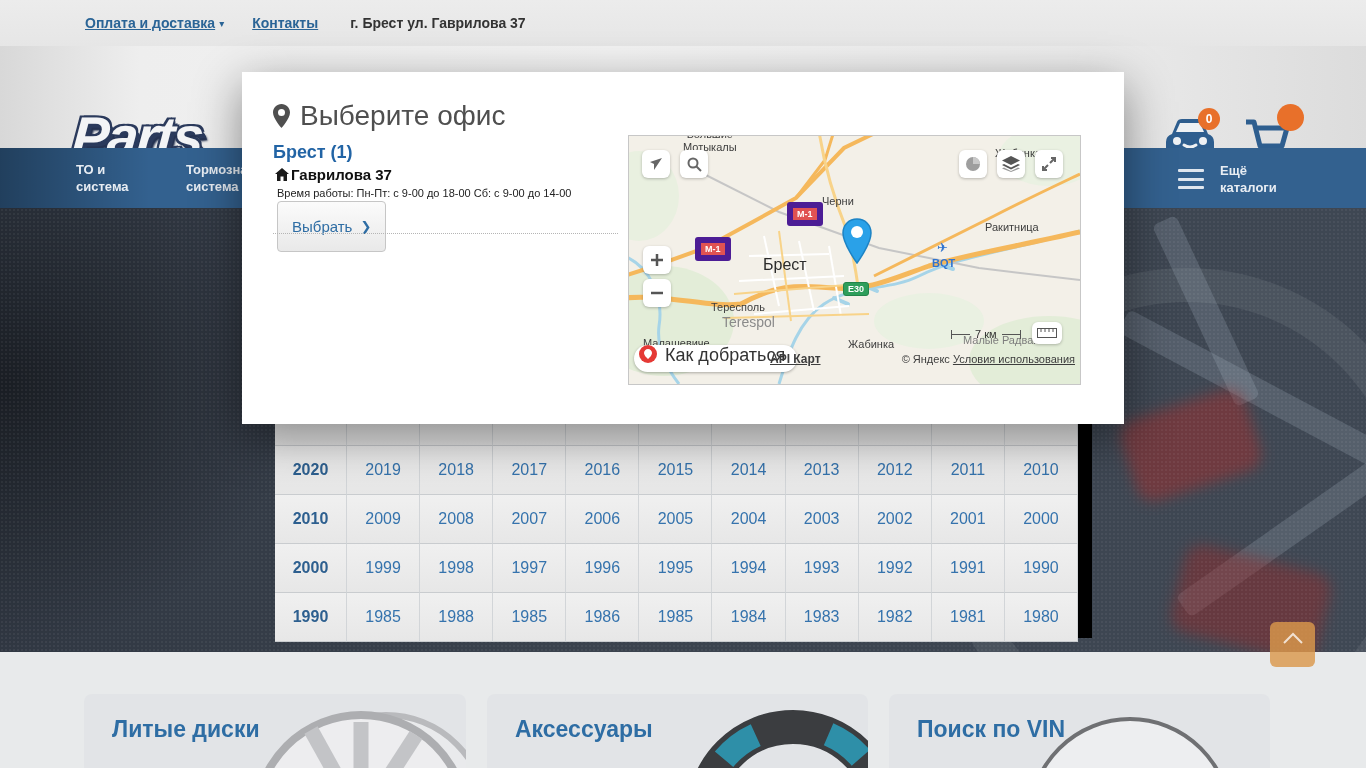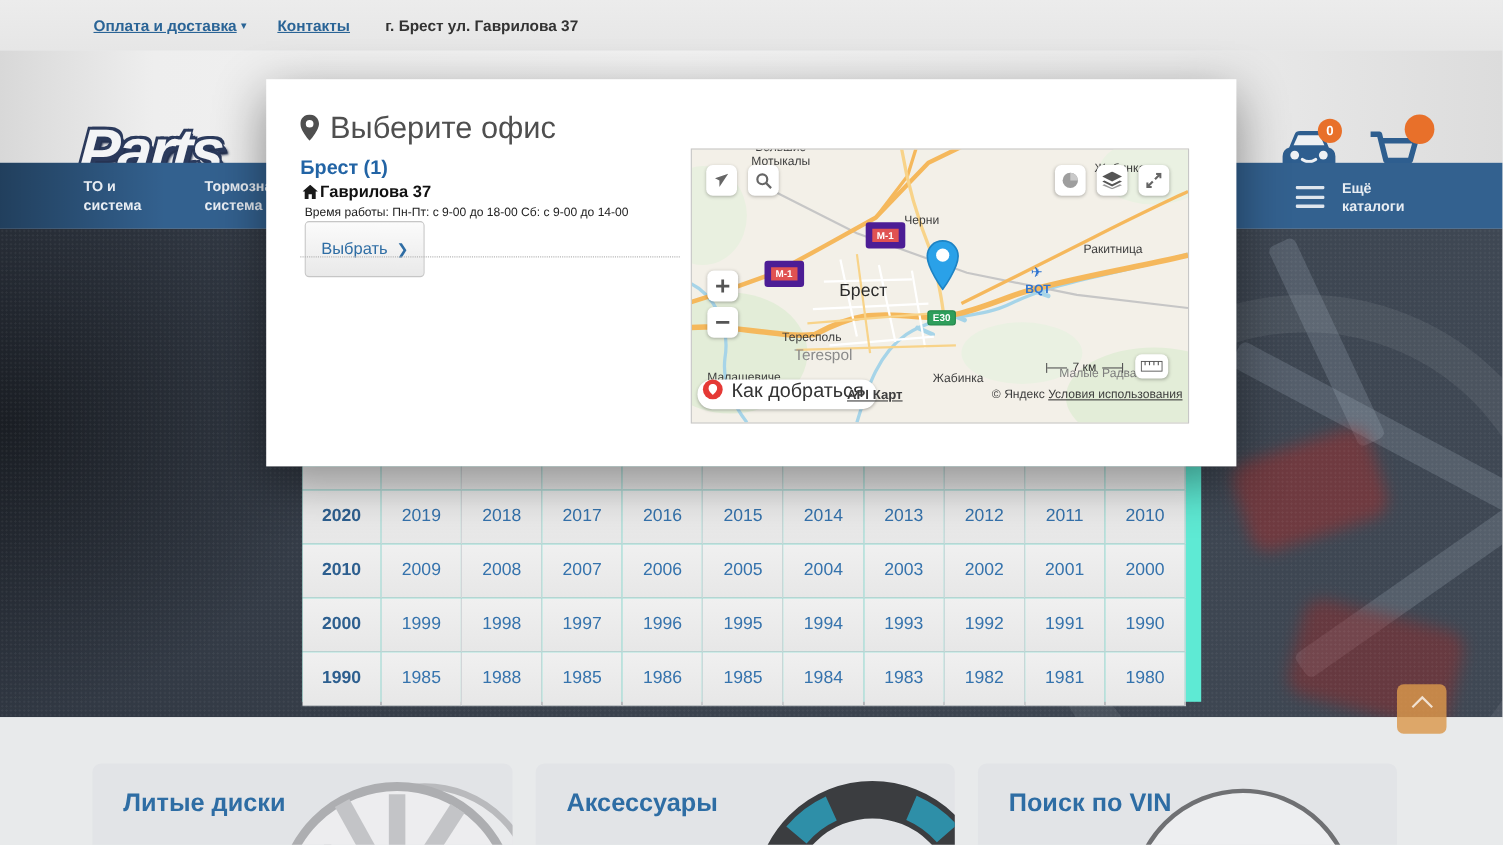--- a/index.html
+++ b/index.html
@@ -42,21 +42,21 @@
         background:radial-gradient(ellipse at 30% 40%,rgba(0,0,0,.45),transparent 70%);}
   .hero-wheel{position:absolute;right:-70px;top:60px;width:430px;height:430px;border-radius:50%;
         border:34px solid rgba(255,255,255,.07);}
   .hero-spoke{position:absolute;width:300px;height:26px;background:rgba(170,180,195,.22);border-radius:6px;}
   .blob{position:absolute;filter:blur(7px);border-radius:18px;}
   .hero-heading{position:absolute;left:0;right:0;top:44px;text-align:center;font-size:42px;
         letter-spacing:12px;color:rgba(208,213,220,.85);white-space:nowrap;}
   .scrolltop{position:absolute;left:1270px;top:622px;width:45px;height:45px;border-radius:6px;
         background:rgba(219,152,76,.82);cursor:pointer;z-index:6;display:flex;justify-content:center;}
   
-  .ybox{position:absolute;left:275px;top:424px;width:817px;height:214px;background:#5eead4;z-index:2;}
+  .ybox{position:absolute;left:275px;top:424px;width:817px;height:214px;background:#000000;z-index:2;}
   .ygrid{display:grid;grid-template-columns:72px repeat(10,1fr);width:803px;}
   .ycell{height:48px;line-height:48px;text-align:center;font-size:16px;color:#3573ad;cursor:pointer;
          border-right:1px solid #d2d5d8;border-bottom:1px solid #c9cccf;
          background:linear-gradient(180deg,#f0f0f0,#e7e7e7);}
   .ycell:nth-child(11n+1){font-weight:bold;color:#2d5f8f;}
   .ystrip{height:21px;line-height:21px;}
   
   .bottom{height:116px;background:#e8eaeb;position:relative;}
   .card{position:absolute;top:42px;width:382px;height:130px;background:#e2e4e7;border-radius:8px;
         overflow:hidden;cursor:pointer;}

